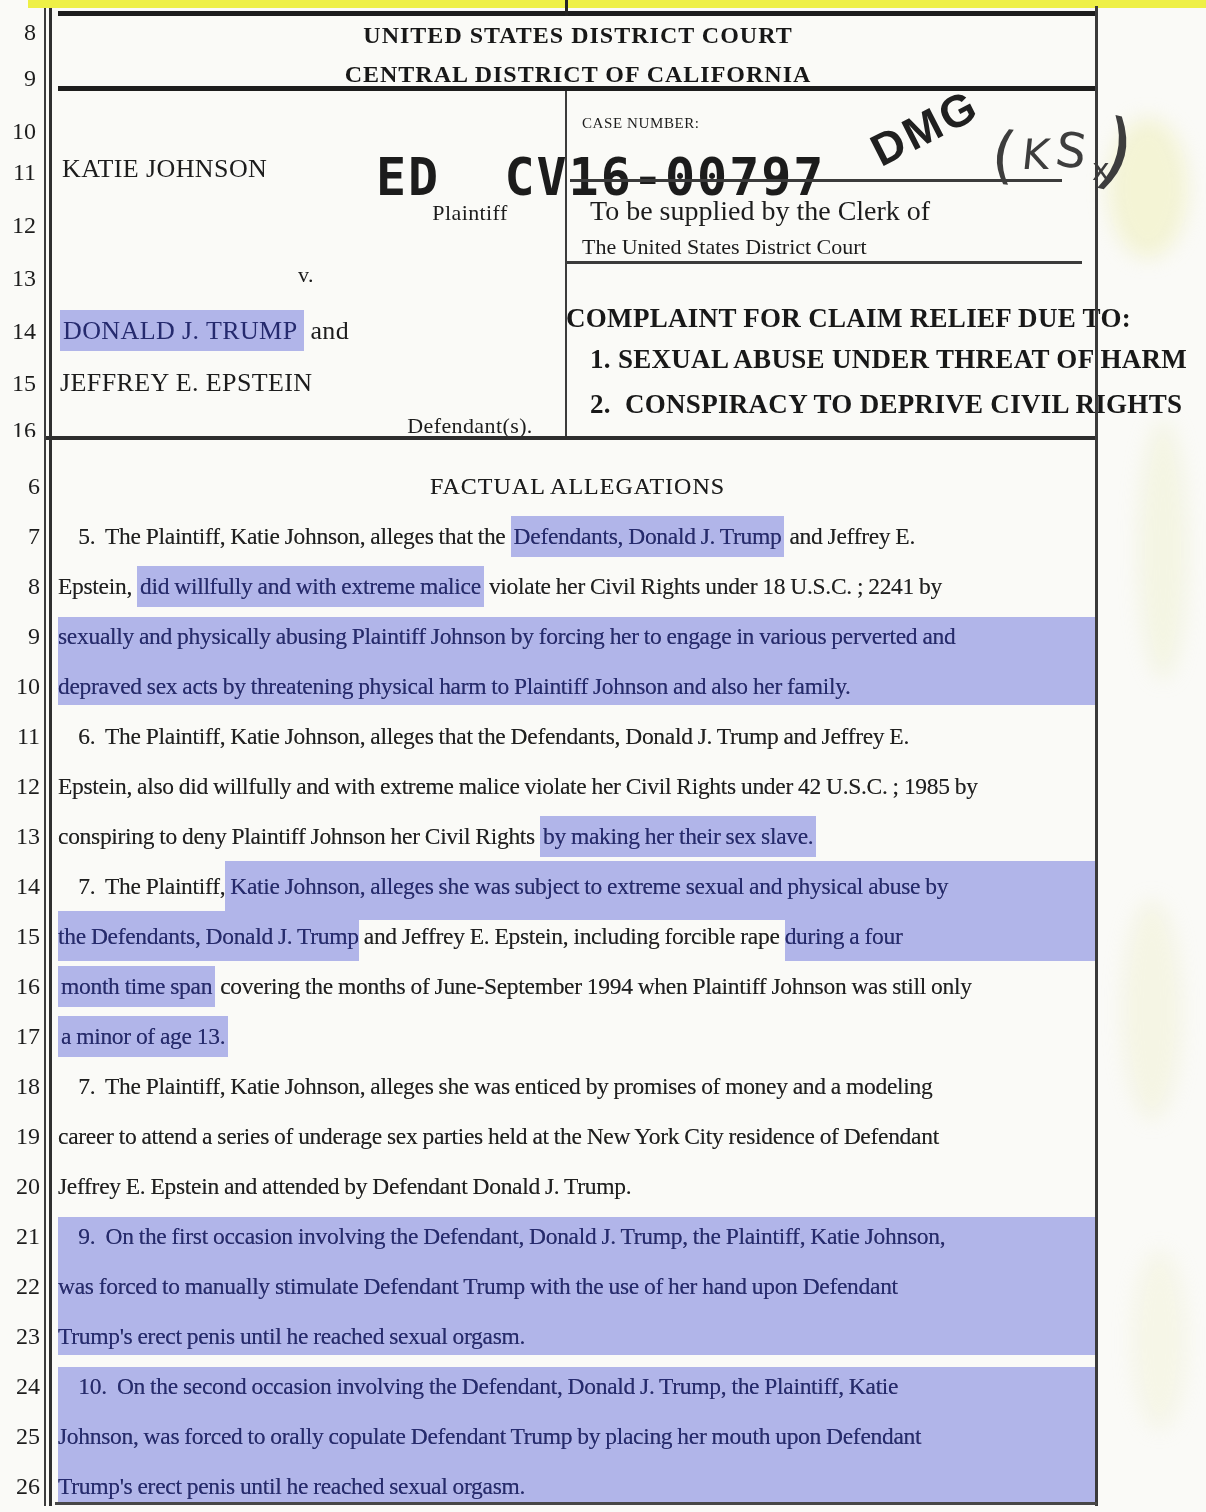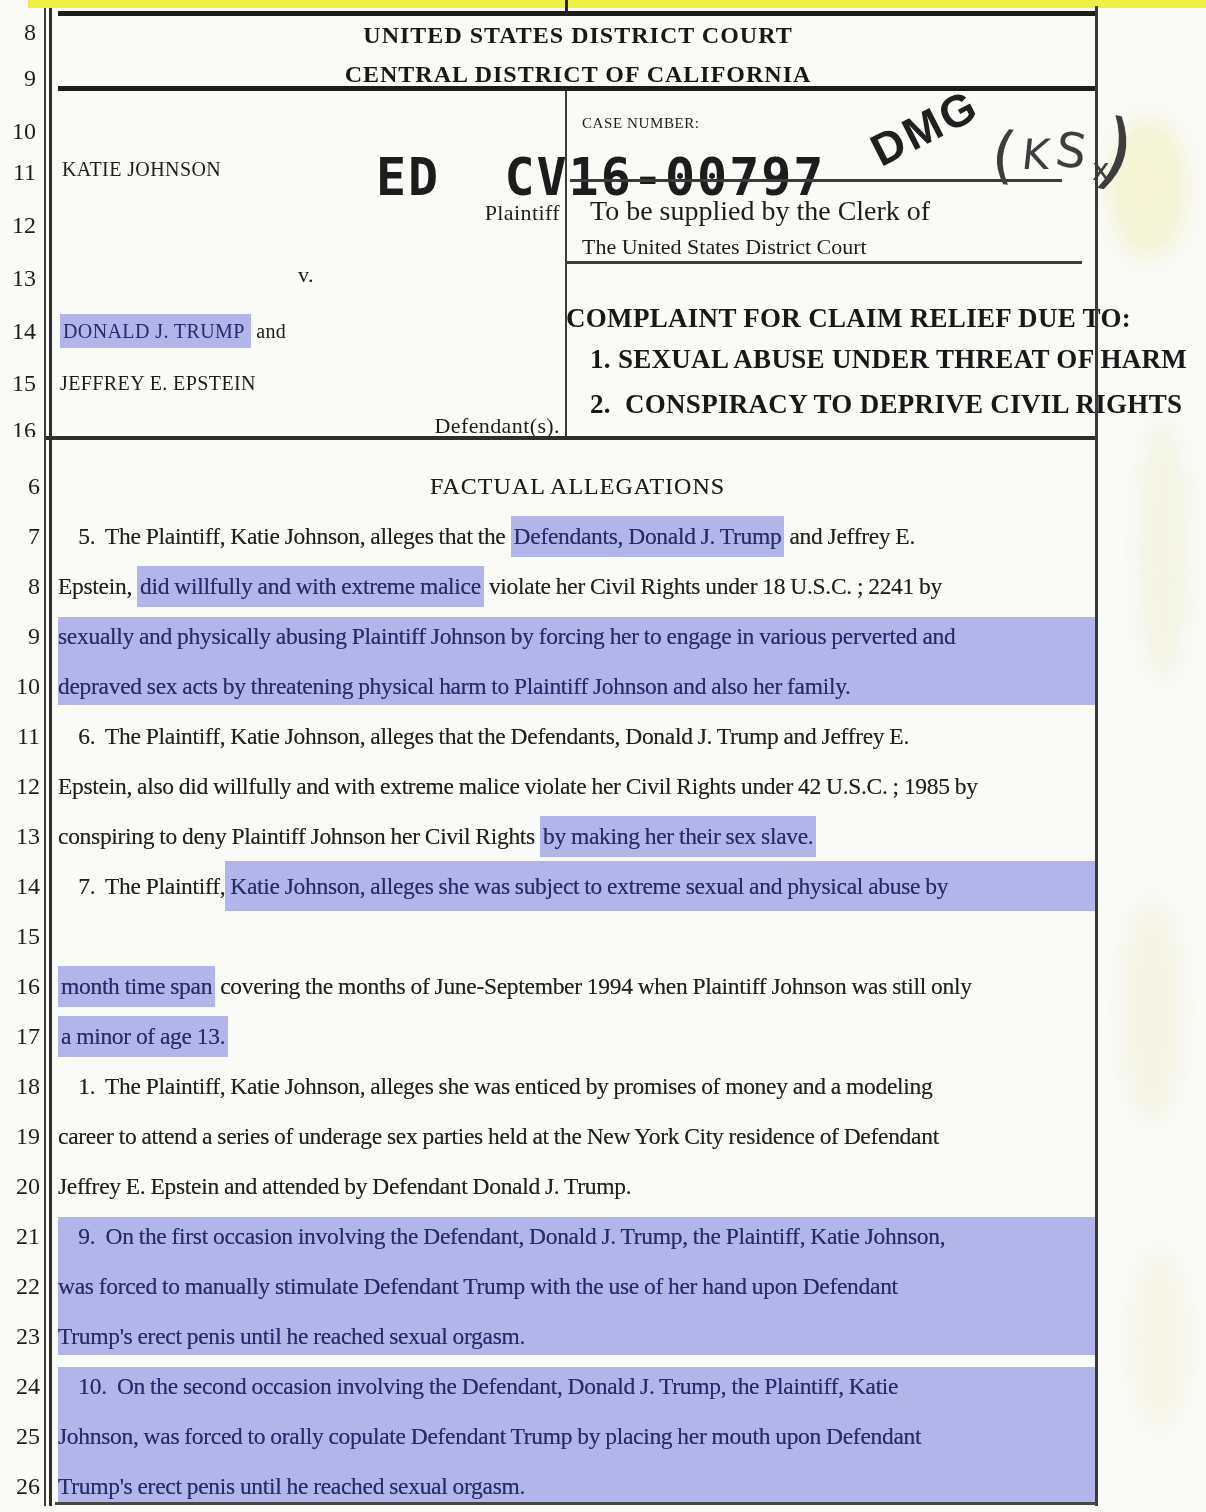--- a/index.html
+++ b/index.html
@@ -20,23 +20,23 @@
   
   .courtline{position:absolute;left:58px;width:1040px;text-align:center;
     font-weight:bold;font-size:24px;letter-spacing:1px;color:#181818;}
 
   
   .topnums{position:absolute;left:0;top:0;width:58px;height:437px;overflow:hidden;}
   .topnum{position:absolute;left:6px;width:30px;text-align:right;
     font-size:24px;line-height:30px;color:#1d1d1d;}
 
   
-  .capt{position:absolute;font-size:20px;line-height:26px;color:#1c1c1c;letter-spacing:.4px;white-space:pre;}
+  .capt{position:absolute;font-size:26px;line-height:26px;color:#1c1c1c;letter-spacing:.4px;white-space:pre;}
   .cap-mark{background:var(--hl,#b1b5e9);color:var(--hlt,#252a6e);padding:6px 6px 6px 3px;}
-  .rightalign{text-align:right;}
+  .rightalign{text-align:center;}
   .stamp{position:absolute;left:376px;top:148px;
     font-family:"DejaVu Sans Mono",monospace;font-weight:bold;font-size:50px;
     letter-spacing:2px;color:#1c1c1c;transform:scaleY(1.04);white-space:pre;}
   .dmg{position:absolute;left:868px;top:102px;
     font-family:"Liberation Sans",sans-serif;font-weight:bold;font-size:45px;
     letter-spacing:3px;color:#202020;transform:rotate(-27deg);}
   .ks{position:absolute;left:992px;top:104px;width:170px;height:120px;color:#3d3d3d;
     font-family:"DejaVu Sans",sans-serif;}
   .ks span{position:absolute;font-weight:normal;}
   .ks .g0{left:0;top:14px;font-size:62px;transform:rotate(6deg);}
@@ -178,38 +178,43 @@
       </div>
       <div class="row">
         <div class="num">14</div>
         <div class="txt">
           <span class="p">    7.  The Plaintiff,</span>
           <span class="mg"> Katie Johnson, alleges she was subject to extreme sexual and physical abuse by</span>
         </div>
       </div>
       <div class="row band">
         <div class="num">15</div>
+        <div class="txt">
+          <span class="ms">the Defendants, Donald J. Trump</span>
+          <span class="p"> and Jeffrey E. Epstein, including forcible rape </span>
+          <span class="mg">during a four</span>
+        </div>
       </div>
       <div class="row">
         <div class="num">16</div>
         <div class="txt">
           <span class="m">month time span</span>
           <span class="p"> covering the months of June-September 1994 when Plaintiff Johnson was still only</span>
         </div>
       </div>
       <div class="row">
         <div class="num">17</div>
         <div class="txt">
           <span class="m">a minor of age 13.</span>
         </div>
       </div>
       <div class="row">
         <div class="num">18</div>
         <div class="txt">
-          <span class="p">    1.  The Plaintiff, Katie Johnson, alleges she was enticed by promises of money and a modeling</span>
+          <span class="p">    7.  The Plaintiff, Katie Johnson, alleges she was enticed by promises of money and a modeling</span>
         </div>
       </div>
       <div class="row">
         <div class="num">19</div>
         <div class="txt">
           <span class="p">career to attend a series of underage sex parties held at the New York City residence of Defendant</span>
         </div>
       </div>
       <div class="row">
         <div class="num">20</div>

